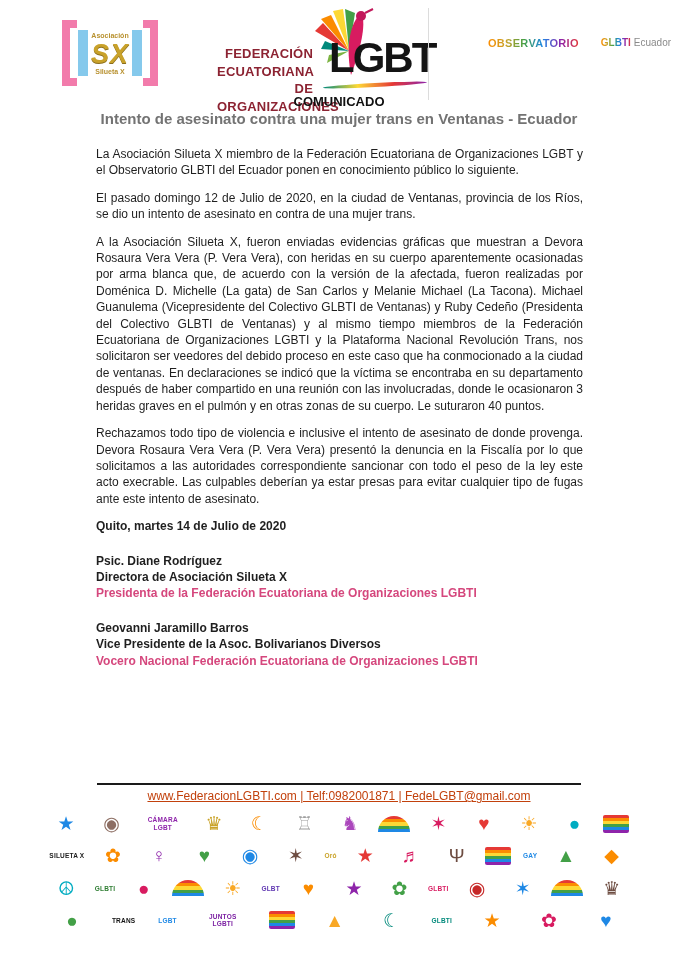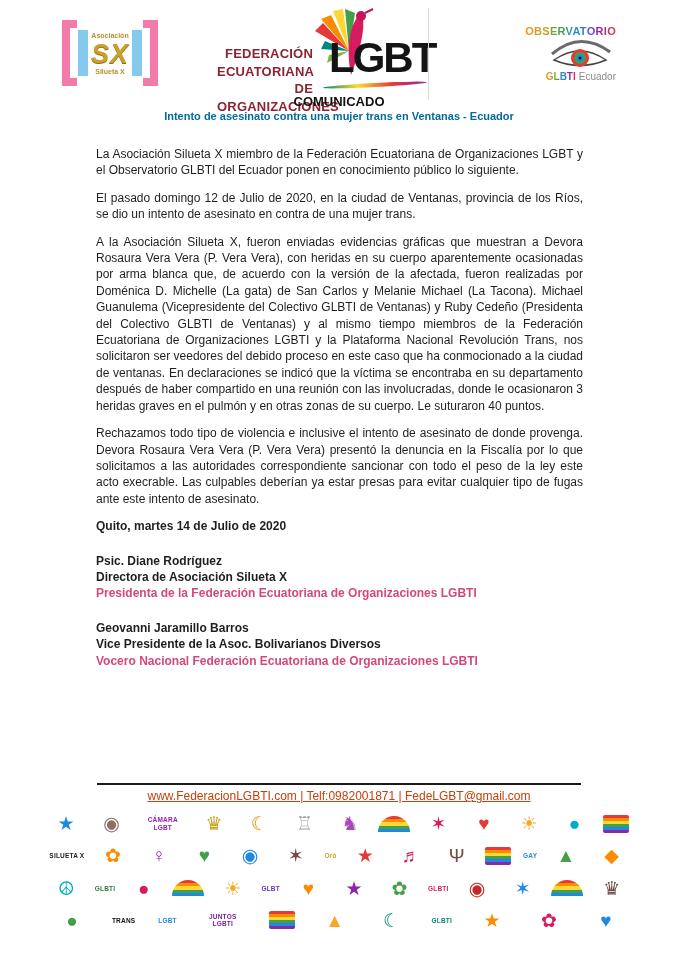--- a/index.html
+++ b/index.html
@@ -22,29 +22,29 @@
   .sx-main { font-size:27px; font-weight:bold; font-style:italic; color:#c9a22b; line-height:1; letter-spacing:1px; text-shadow:0 1px 0 #8a6d1d; }
 
   
   .logo-fed { position:relative; width:212px; height:92px; }
   .fed-left { position:absolute; left:0; top:38px; width:96px; text-align:right; font-size:13px; font-weight:bold; color:#8c2332; line-height:1.35; letter-spacing:.2px; }
   .fed-bird { position:absolute; left:96px; top:0px; }
   .fed-lgbt { position:absolute; left:112px; top:30px; font-size:42px; font-weight:800; color:#141414; letter-spacing:-2px; line-height:1; }
   .fed-swoosh { position:absolute; left:106px; top:76px; width:104px; height:4px; border-radius:50%; transform:rotate(-3deg); background:linear-gradient(90deg,#00897b,#fdd835,#e53935,#8e24aa); }
 
   
-  .logo-obs { display:flex; flex-direction:column; align-items:flex-end; width:128px; gap:1px; }
+  .logo-obs { display:flex; flex-direction:row; align-items:flex-start; width:128px; gap:11px; }
   .rainbow-text { background:linear-gradient(90deg,#fb8c00,#c9a227,#43a047,#1e88e5,#8e24aa,#e53935); -webkit-background-clip:text; background-clip:text; color:transparent; }
   .obs-title { font-size:11px; font-weight:900; letter-spacing:.3px; }
   .obs-sub { font-size:10px; color:#8a8a8a; }
   .obs-sub b { font-size:10px; font-weight:900; margin-right:3px; }
 
   
   .comunicado { position:absolute; top:94px; left:0; right:0; text-align:center; font-size:13px; font-weight:bold; color:#111; }
-  .headline { position:absolute; top:110px; left:0; right:0; text-align:center; font-size:11px; font-weight:bold; color:#0369a1; }
+  .headline { position:absolute; top:110px; left:0; right:0; text-align:center; font-size:15px; font-weight:bold; color:#737373; }
 
   
   .body { position:absolute; top:146px; left:96px; right:95px; bottom:180px; font-size:12px; line-height:16.4px; text-align:justify; overflow:hidden; }
   .body p { margin-bottom:11px; }
   .dateline { font-weight:bold; margin-top:2px; }
   .sig { margin-top:18px; font-weight:bold; line-height:16.4px; }
   .sig-highlight { color:#d5477d; }
   .sig-highlight:empty { display:none; }
 
   

